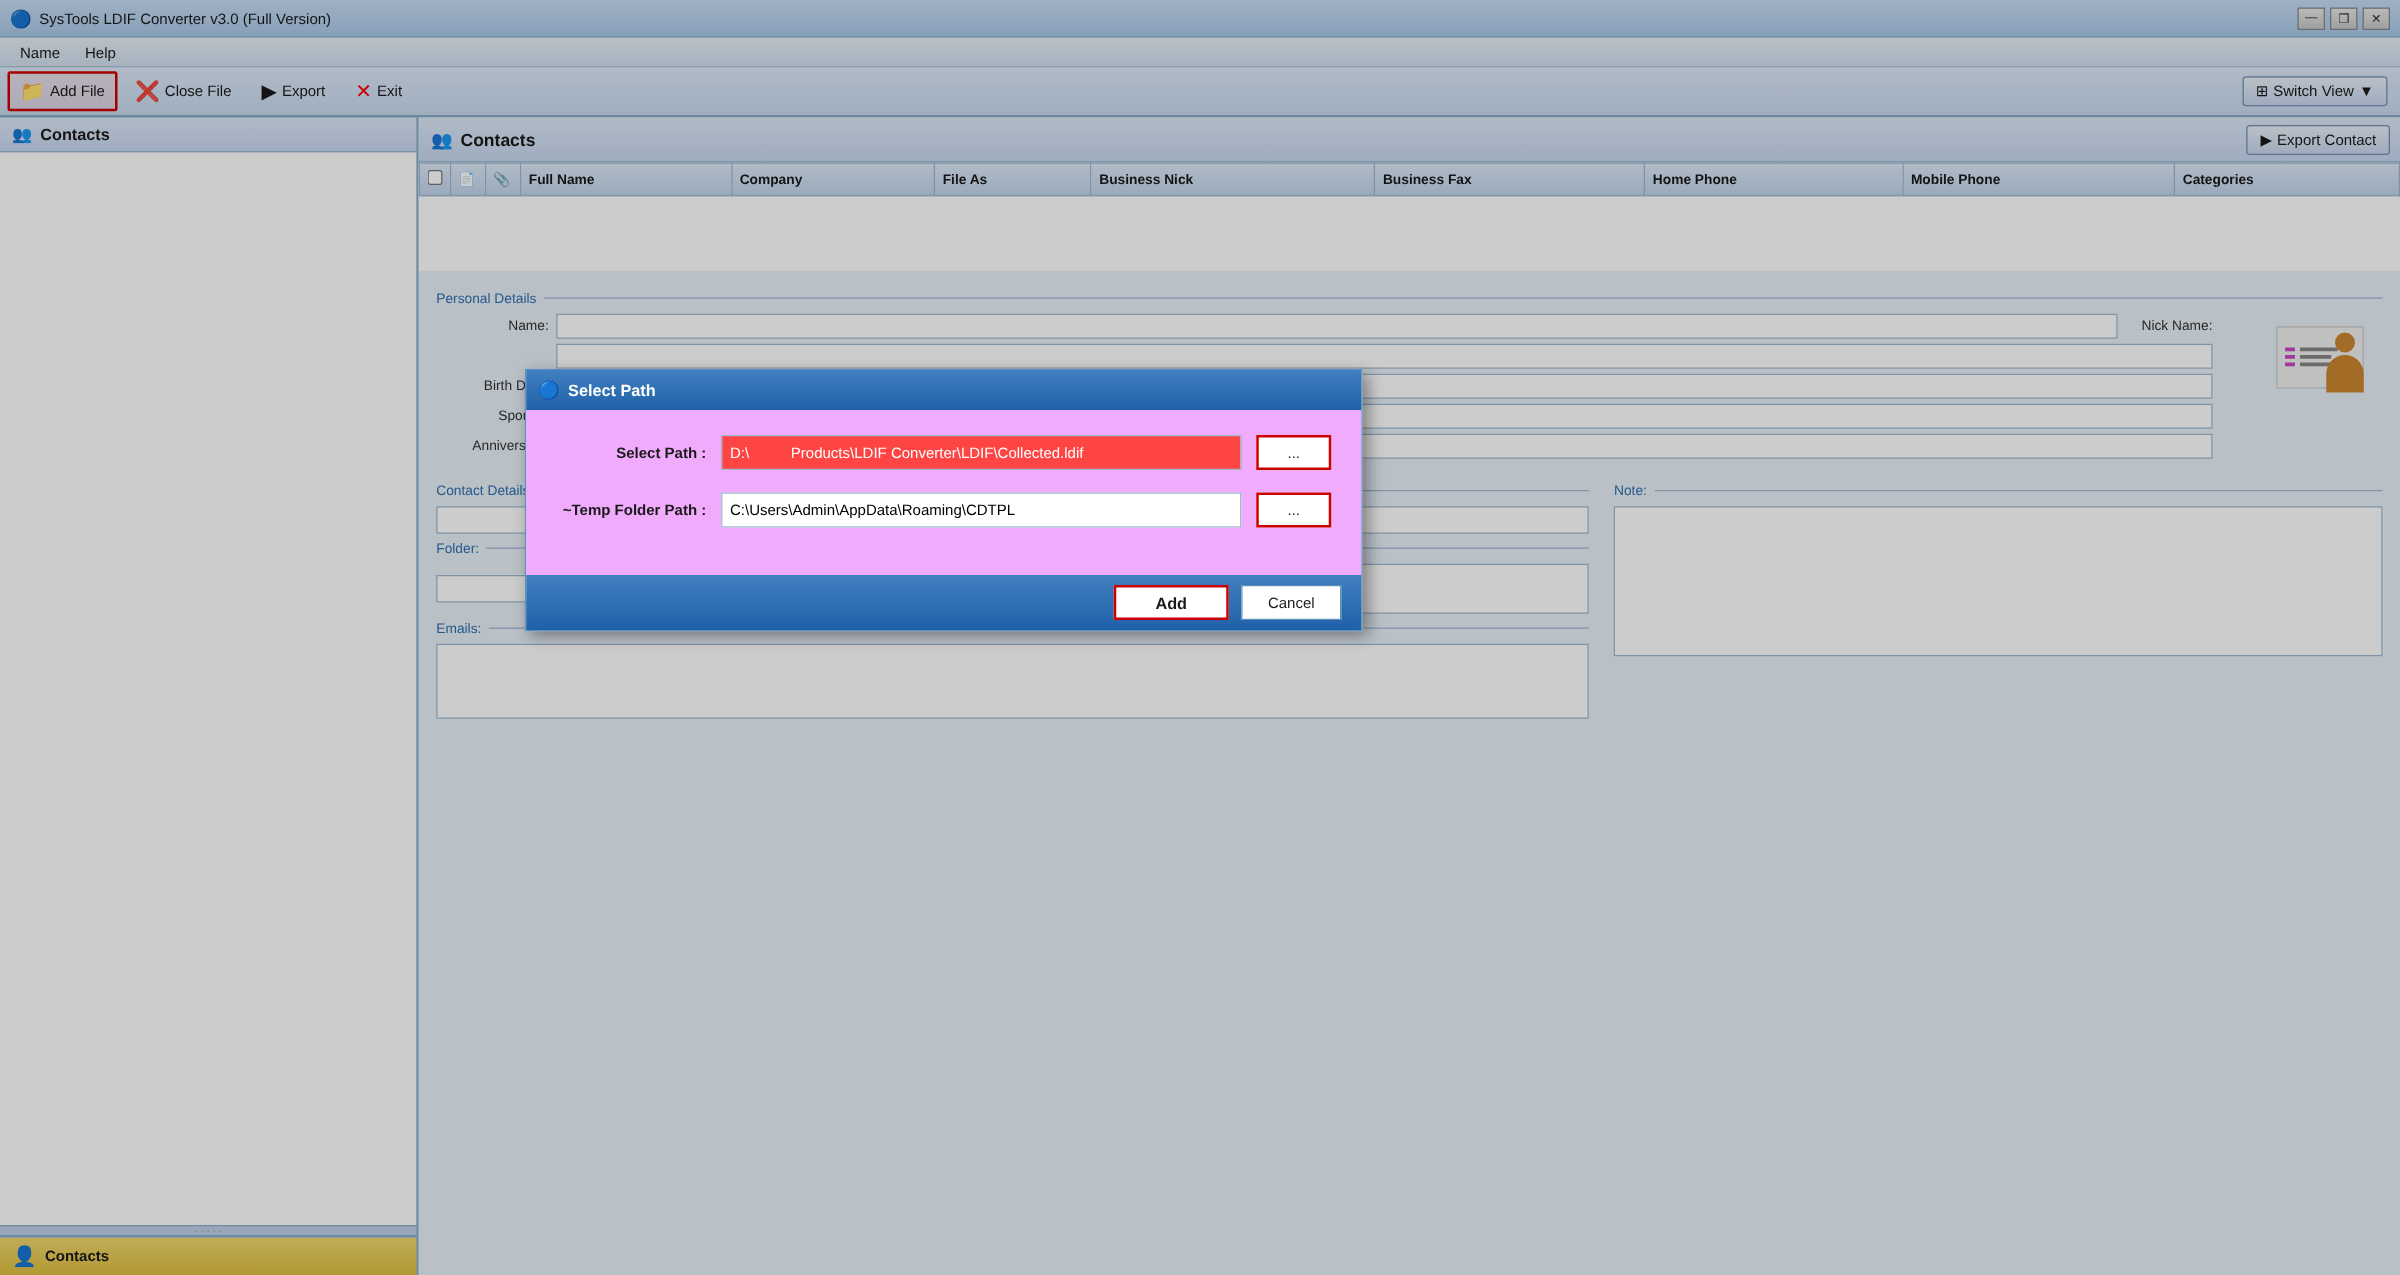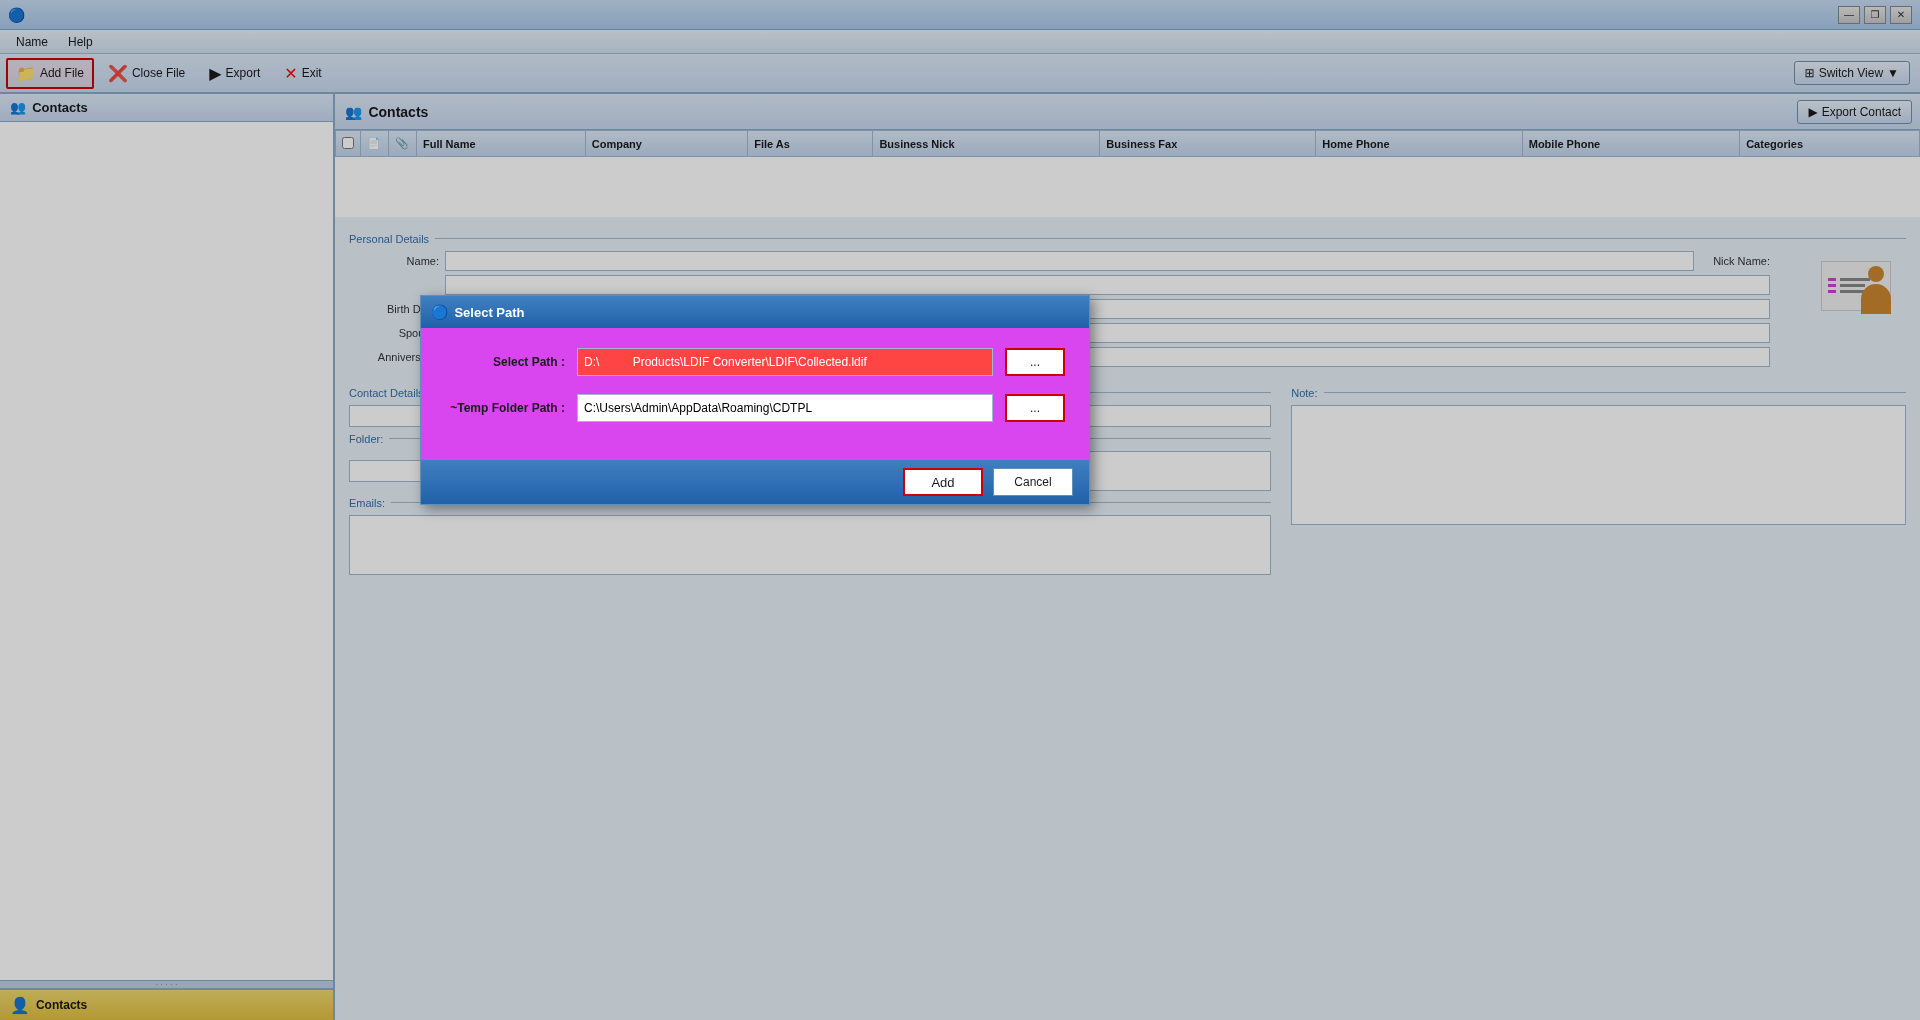--- a/index.html
+++ b/index.html
@@ -229,21 +229,21 @@
       height: 32px;
       display: flex;
       align-items: center;
       padding: 0 10px;
       gap: 6px;
     }
     #dialog-titlebar .dialog-icon { font-size: 14px; }
     #dialog-titlebar .dialog-title { color: white; font-size: 13px; font-weight: bold; }
     #dialog-body {
       padding: 20px 24px;
-      background: #d946ef;
+      background: #f0abfc;
     }
     .dialog-field-row {
       display: flex;
       align-items: center;
       margin-bottom: 18px;
       gap: 12px;
     }
     .dialog-field-label {
       font-weight: bold;
       font-size: 12px;
@@ -271,27 +271,27 @@
     #dialog-footer {
       background: linear-gradient(to bottom, #4080c0, #2060a8);
       height: 44px;
       display: flex;
       align-items: center;
       justify-content: flex-end;
       padding: 0 16px;
       gap: 10px;
     }
     .dialog-add-btn {
-      width: 80px;
+      width: 92px;
       height: 28px;
       background: white;
       border: 2px solid #cc0000;
       cursor: pointer;
       font-size: 13px;
-      font-weight: normal;
+      font-weight: bold;
       color: #1a1a1a;
     }
     .dialog-cancel-btn {
       width: 80px;
       height: 28px;
       background: white;
       border: 1px solid #6090b8;
       cursor: pointer;
       font-size: 12px;
       color: #1a1a1a;
@@ -337,20 +337,21 @@
     .path-input-red {
       background: #ff4444;
       color: white;
     }
   </style>
 </head>
 <body>
 
 <div id="title-bar">
   <span class="title-icon">🔵</span>
+  <span class="title-text">SysTools LDIF Converter v3.0 (Full Version)</span>
   <div class="win-controls">
     <button class="win-btn">—</button>
     <button class="win-btn">❐</button>
     <button class="win-btn close">✕</button>
   </div>
 </div>
 
 <div id="menu-bar">
   <div class="menu-item">Name</div>
   <div class="menu-item">Help</div>

